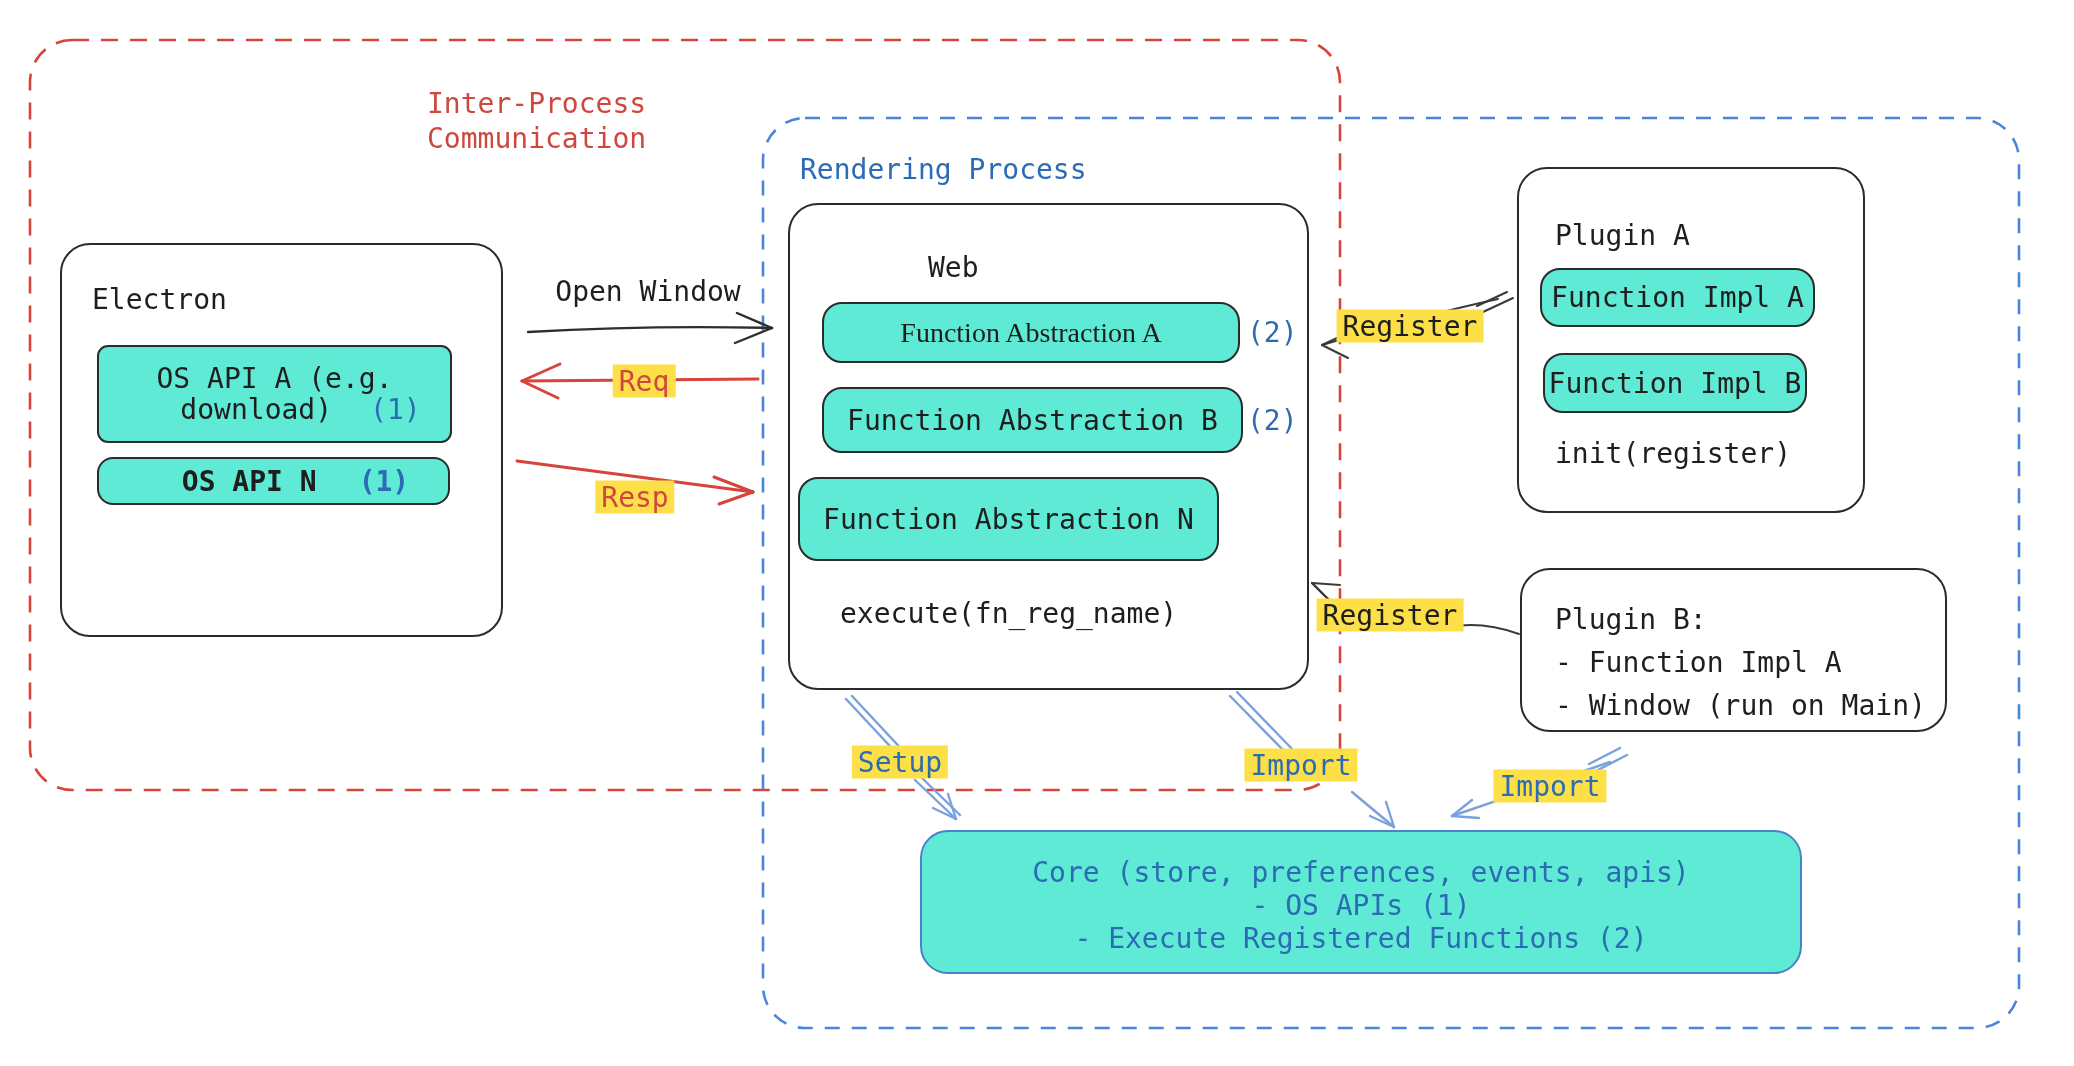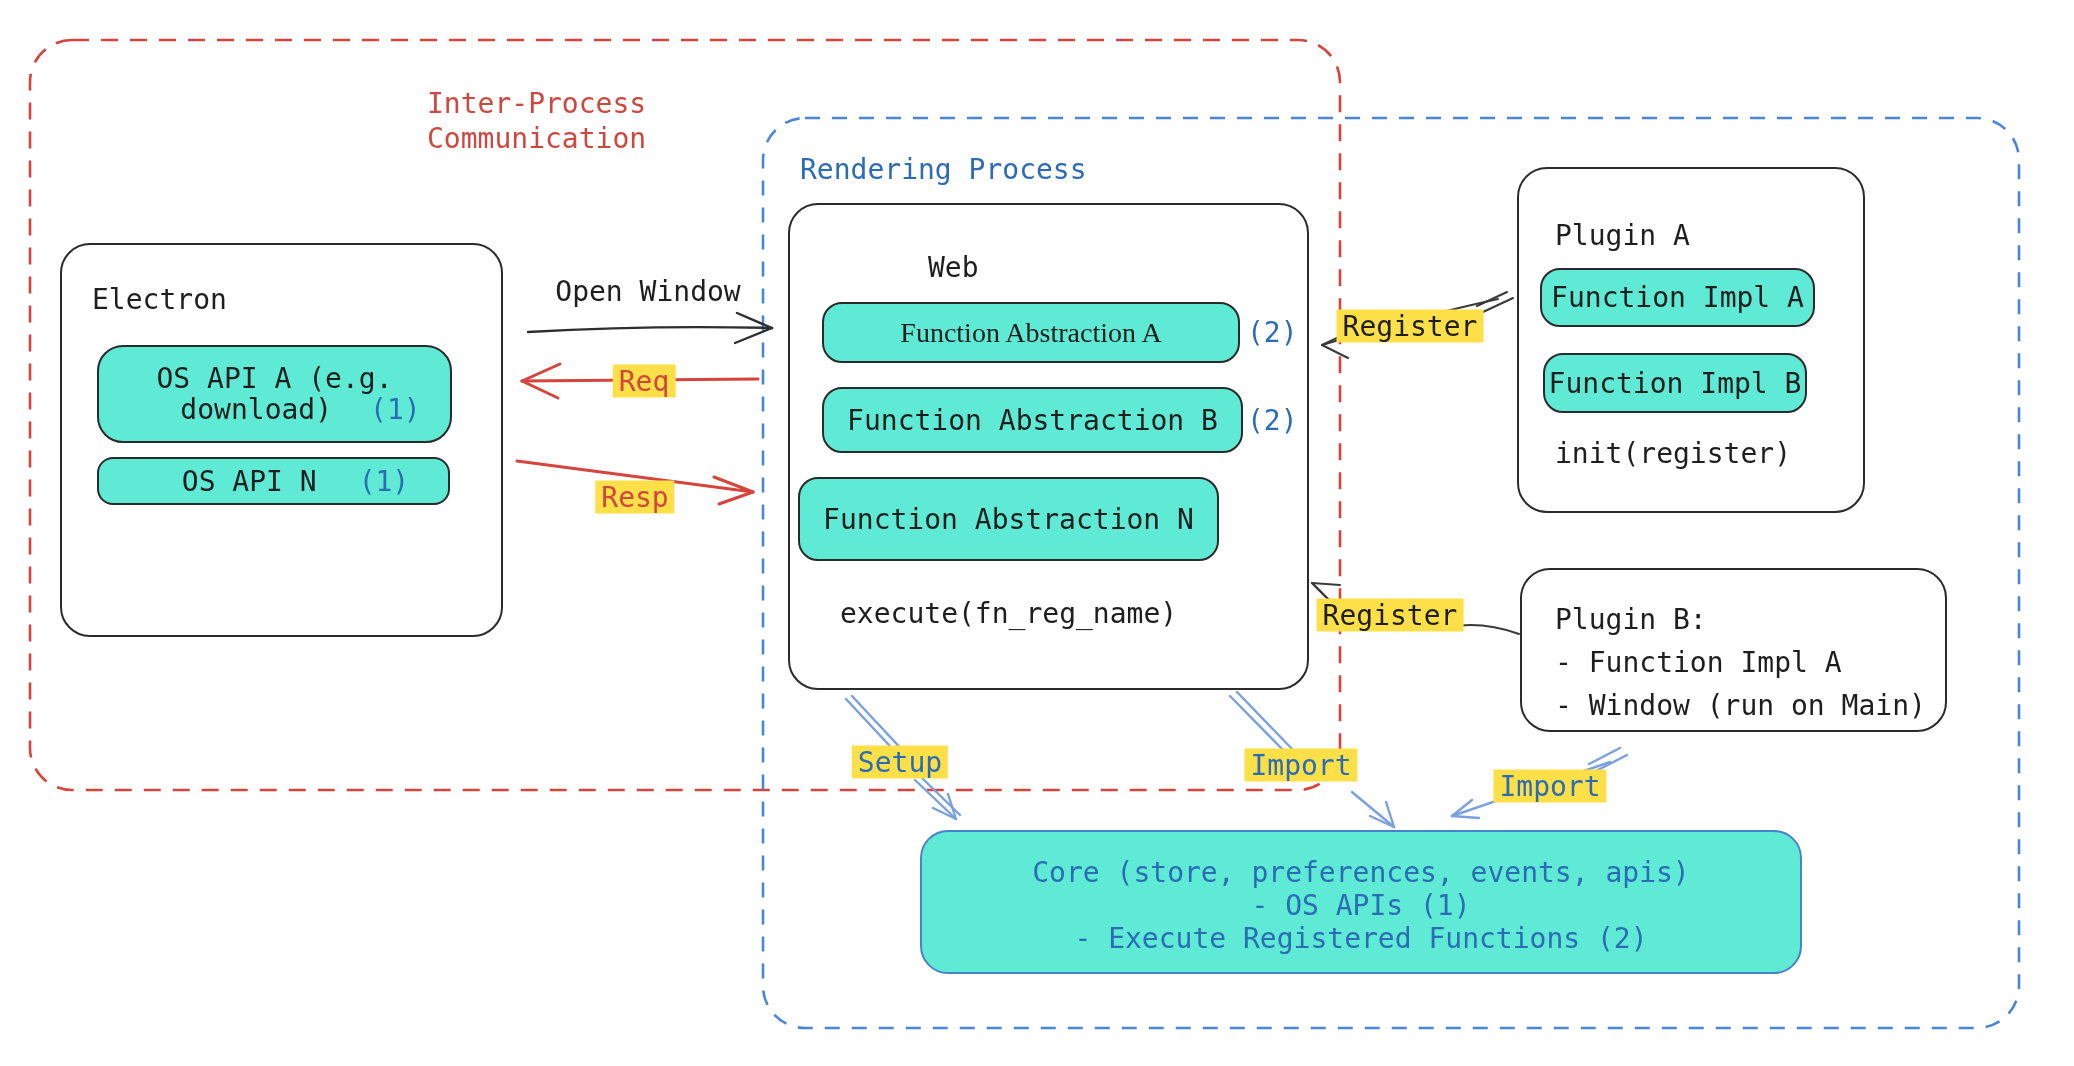--- a/index.html
+++ b/index.html
@@ -103,27 +103,27 @@
     </g>
   </svg>
 
   <div class="label red" style="left:427px;top:86px;"><span>Inter-Process</span><br><span>Communication</span></div>
 
   <div class="label blue" style="left:800px;top:152px;">Rendering Process</div>
 
   <div class="box" style="left:60px;top:243px;width:443px;height:394px;"></div>
   <div class="label" style="left:92px;top:282px;">Electron</div>
 
-  <div class="ibox" style="left:97px;top:345px;width:355px;height:98px;border-radius:26px;flex-direction:column;line-height:31px;">
+  <div class="ibox" style="left:97px;top:345px;width:355px;height:98px;border-radius:11px;flex-direction:column;line-height:31px;">
     <div>OS API A (e.g.</div>
     <div style="transform:translateX(26px);"><span>download)</span><span class="badge" style="margin-left:38px;">(1)</span></div>
   </div>
 
   <div class="ibox" style="left:97px;top:457px;width:353px;height:48px;border-radius:16px;">
-    <span style="transform:translateX(22px);"><span>OS API N</span><span class="badge" style="margin-left:42px;">(1)</span></span>
+    <span style="transform:translateX(22px);font-weight:bold;"><span>OS API N</span><span class="badge" style="margin-left:42px;">(1)</span></span>
   </div>
 
   <div class="box" style="left:788px;top:203px;width:521px;height:487px;"></div>
   <div class="label" style="left:928px;top:250px;">Web</div>
 
   <div class="ibox" style="left:822px;top:302px;width:418px;height:61px;font-family:Liberation Serif, serif;">Function Abstraction A</div>
   <div class="label badge" style="left:1247px;top:315px;">(2)</div>
 
   <div class="ibox" style="left:822px;top:387px;width:421px;height:66px;">Function Abstraction B</div>
   <div class="label badge" style="left:1247px;top:403px;">(2)</div>

